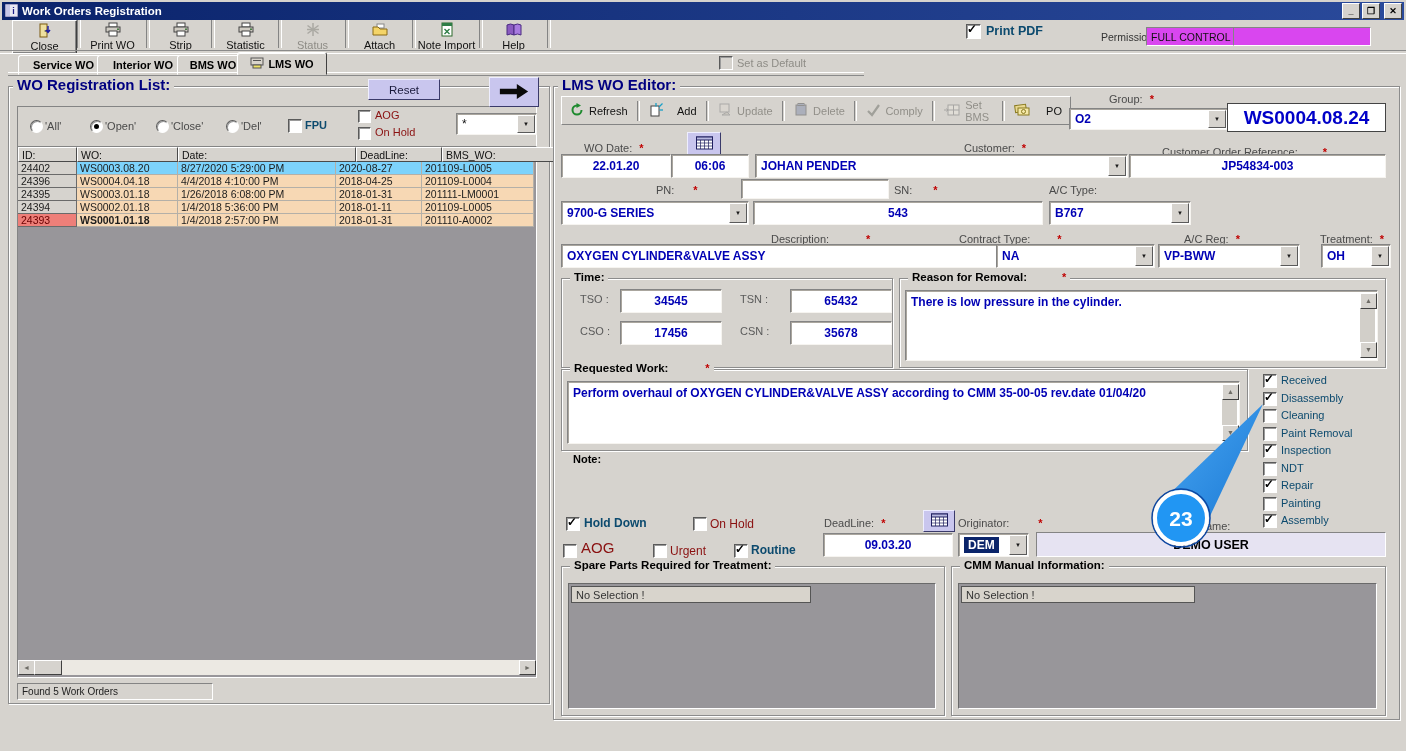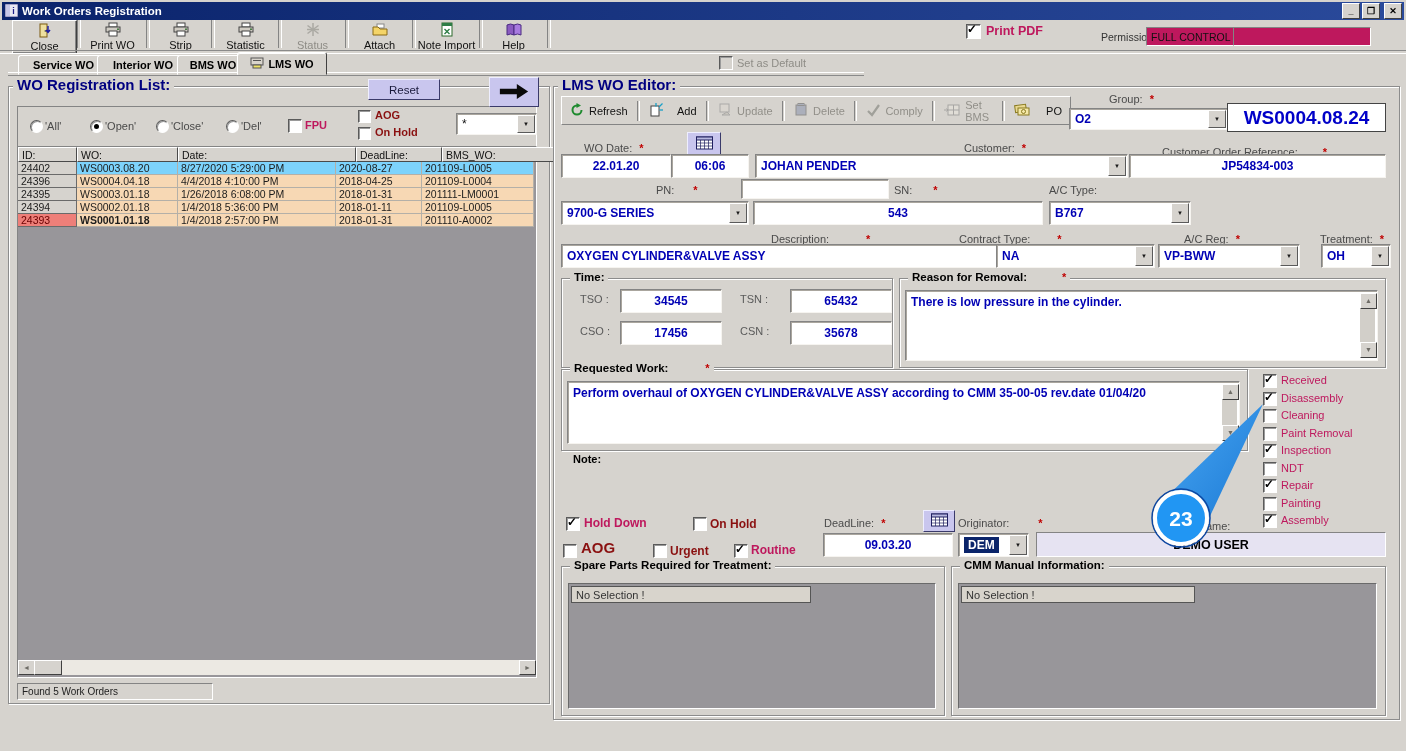--- a/index.html
+++ b/index.html
@@ -2,36 +2,36 @@
 <html><head>
 <meta charset="utf-8">
 <style>
   html,body{margin:0;padding:0;}
   body{width:1406px;height:751px;background:#d6d3ce;font-family:"Liberation Sans",sans-serif;font-size:11px;position:relative;overflow:hidden;}
   #root{position:absolute;inset:0;}
   .abs{position:absolute;}
   
   .raised{background:#d6d3ce;border:1px solid;border-color:#ffffff #404040 #404040 #ffffff;box-shadow:inset -1px -1px 0 #848484;}
   .sunken{background:#fff;border:1px solid;border-color:#848484 #f6f4f0 #f6f4f0 #848484;box-shadow:inset 1px 1px 0 #aaa69e;}
-  .sunkgray{background:#be185d;border:1px solid;border-color:#848484 #fff #fff #848484;}
+  .sunkgray{background:#d946ef;border:1px solid;border-color:#848484 #fff #fff #848484;}
   .gbox{position:absolute;border:1px solid #8c8c8c;box-shadow:inset 1px 1px 0 #ffffff,1px 1px 0 #ffffff;}
   .gtitle{position:absolute;top:-8px;left:8px;background:#d6d3ce;padding:0 4px;font-weight:bold;font-size:11.5px;color:#000;white-space:nowrap;display:flex;gap:9px;align-items:baseline;}
   .gtitle.big{font-size:15px;color:#000080;top:-11px;left:4px;}
   .req{color:#c00000;font-weight:bold;font-size:11px;}
   .lblc{position:absolute;display:flex;gap:7px;font-size:11px;color:#4a4a4a;white-space:nowrap;align-items:baseline;}
   .val{background:#fff;position:absolute;display:flex;align-items:center;justify-content:center;font-weight:bold;color:#0000b4;font-size:12px;border:1px solid;border-color:#848484 #f6f4f0 #f6f4f0 #848484;box-shadow:inset 1px 1px 0 #aaa69e;white-space:nowrap;}
   .val.left{justify-content:flex-start;padding-left:5px;}
   .ddbtn{position:absolute;right:1px;top:1px;bottom:1px;width:16px;background:#d6d3ce;border:1px solid;border-color:#fff #5a5a5a #5a5a5a #fff;display:flex;align-items:center;justify-content:center;font-size:6px;color:#1a1a1a;}
   .cb{position:absolute;width:12px;height:12px;background:#fff;border:1px solid;border-color:#5a5a5a #fff #fff #5a5a5a;box-shadow:inset 1px 1px 0 #9a9a9a;}
   .cb .ck{position:absolute;top:-3px;left:0;font-size:12px;font-weight:bold;color:#000;}
   .cb.gray{background:#d6d3ce;}
   .rad{position:absolute;width:11px;height:11px;border-radius:50%;background:#fff;border:1px solid;border-color:#5a5a5a #fff #fff #5a5a5a;box-shadow:inset 1px 1px 0 #9a9a9a;}
   .rad .dot{position:absolute;left:3px;top:3px;width:5px;height:5px;border-radius:50%;background:#000;}
-  .clab{position:absolute;font-size:11px;color:#be185d;white-space:nowrap;}
-  .darkred{color:#8a1010;font-weight:bold;}
+  .clab{position:absolute;font-size:11px;color:#0c4a6e;white-space:nowrap;}
+  .darkred{color:#8a1010;font-weight:normal;}
   
   .titlebar{position:absolute;left:2px;top:2px;right:2px;height:18px;background:linear-gradient(90deg,#0a236b,#2a4a9b);display:flex;align-items:center;color:#fff;font-weight:bold;font-size:11.5px;}
   .winbtn{width:16px;height:14px;margin-left:2px;background:#d6d3ce;border:1px solid;border-color:#fff #404040 #404040 #fff;color:#000;font-size:9px;display:flex;align-items:center;justify-content:center;font-weight:bold;}
   
   .tbtn{position:absolute;top:20px;width:63px;height:29px;display:flex;flex-direction:column;align-items:center;justify-content:space-between;padding:2px 0 1px;font-size:11px;color:#111;}
   .tbtn.disabled{color:#8e8c86;}
   .tsep{position:absolute;top:20px;width:2px;height:28px;border-left:1px solid #848484;border-right:1px solid #fff;}
   
   .tab{position:absolute;top:55px;height:18px;background:#d6d3ce;border:1px solid;border-color:#fff #404040 transparent #fff;border-radius:3px 3px 0 0;display:flex;align-items:center;justify-content:center;font-weight:bold;font-size:11px;gap:4px;padding:0 6px;}
   .tab.active{top:52px;height:21px;z-index:3;box-shadow:inset 0 1px 0 #fff;}

